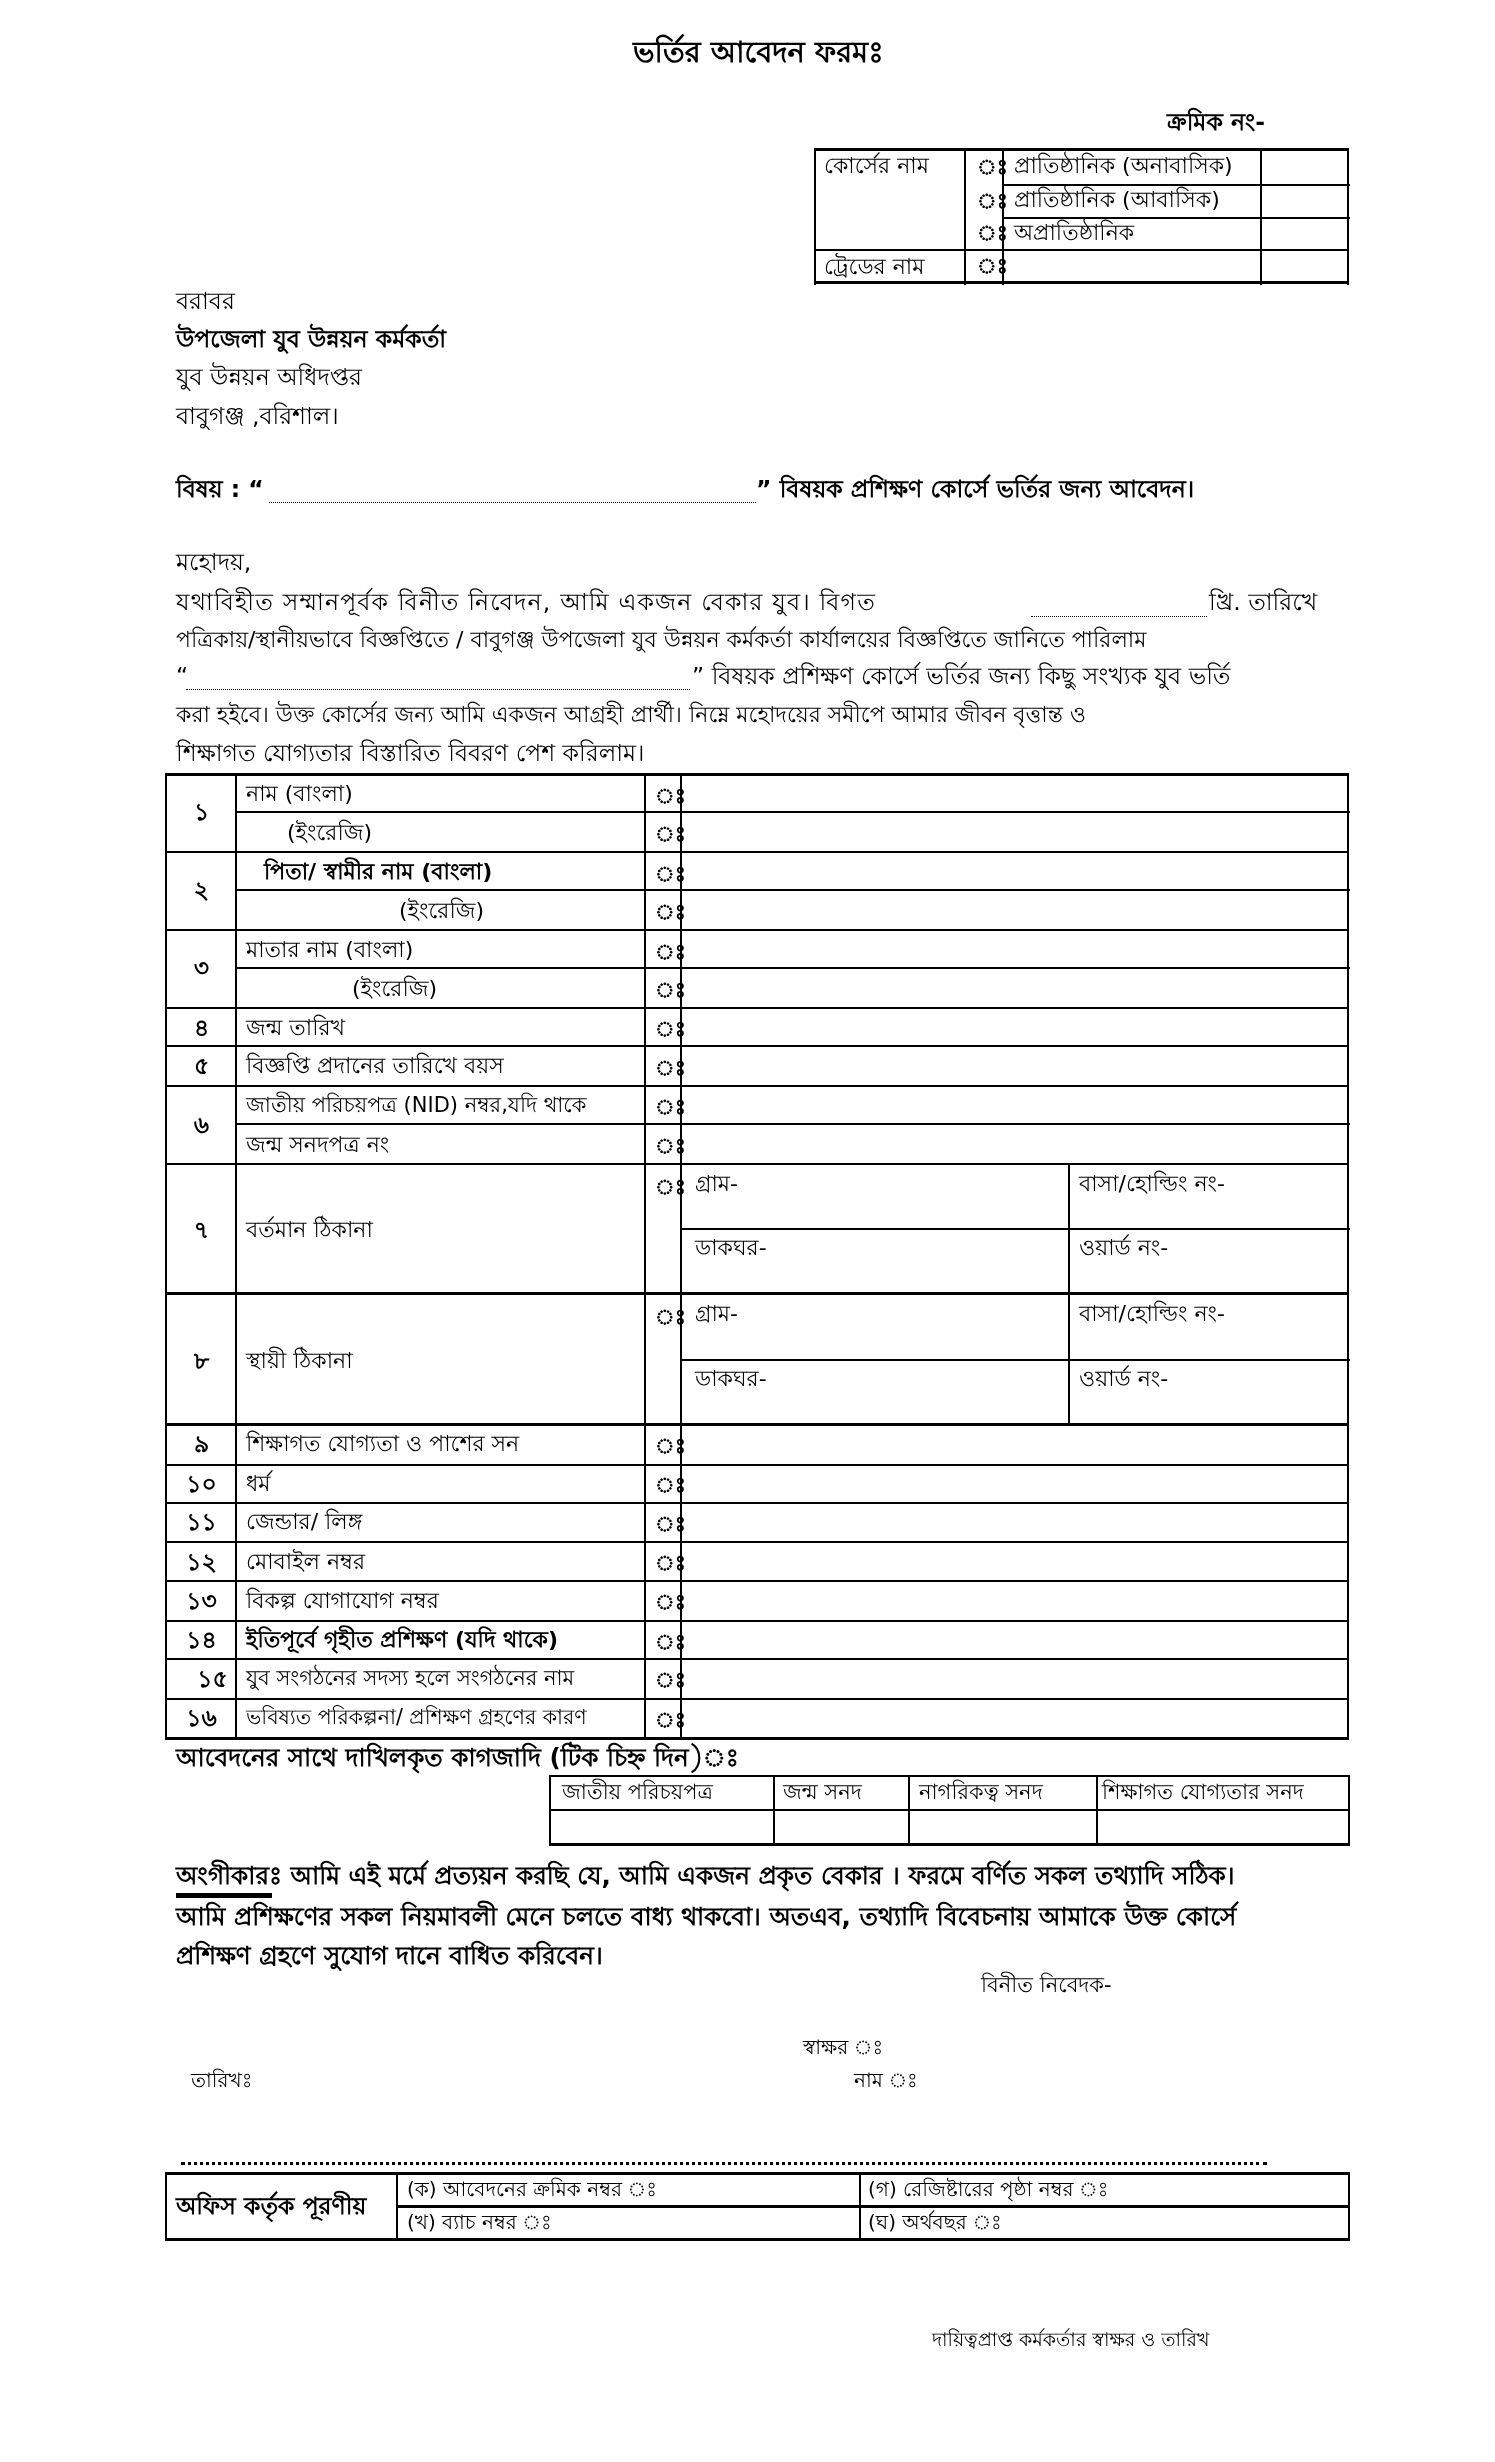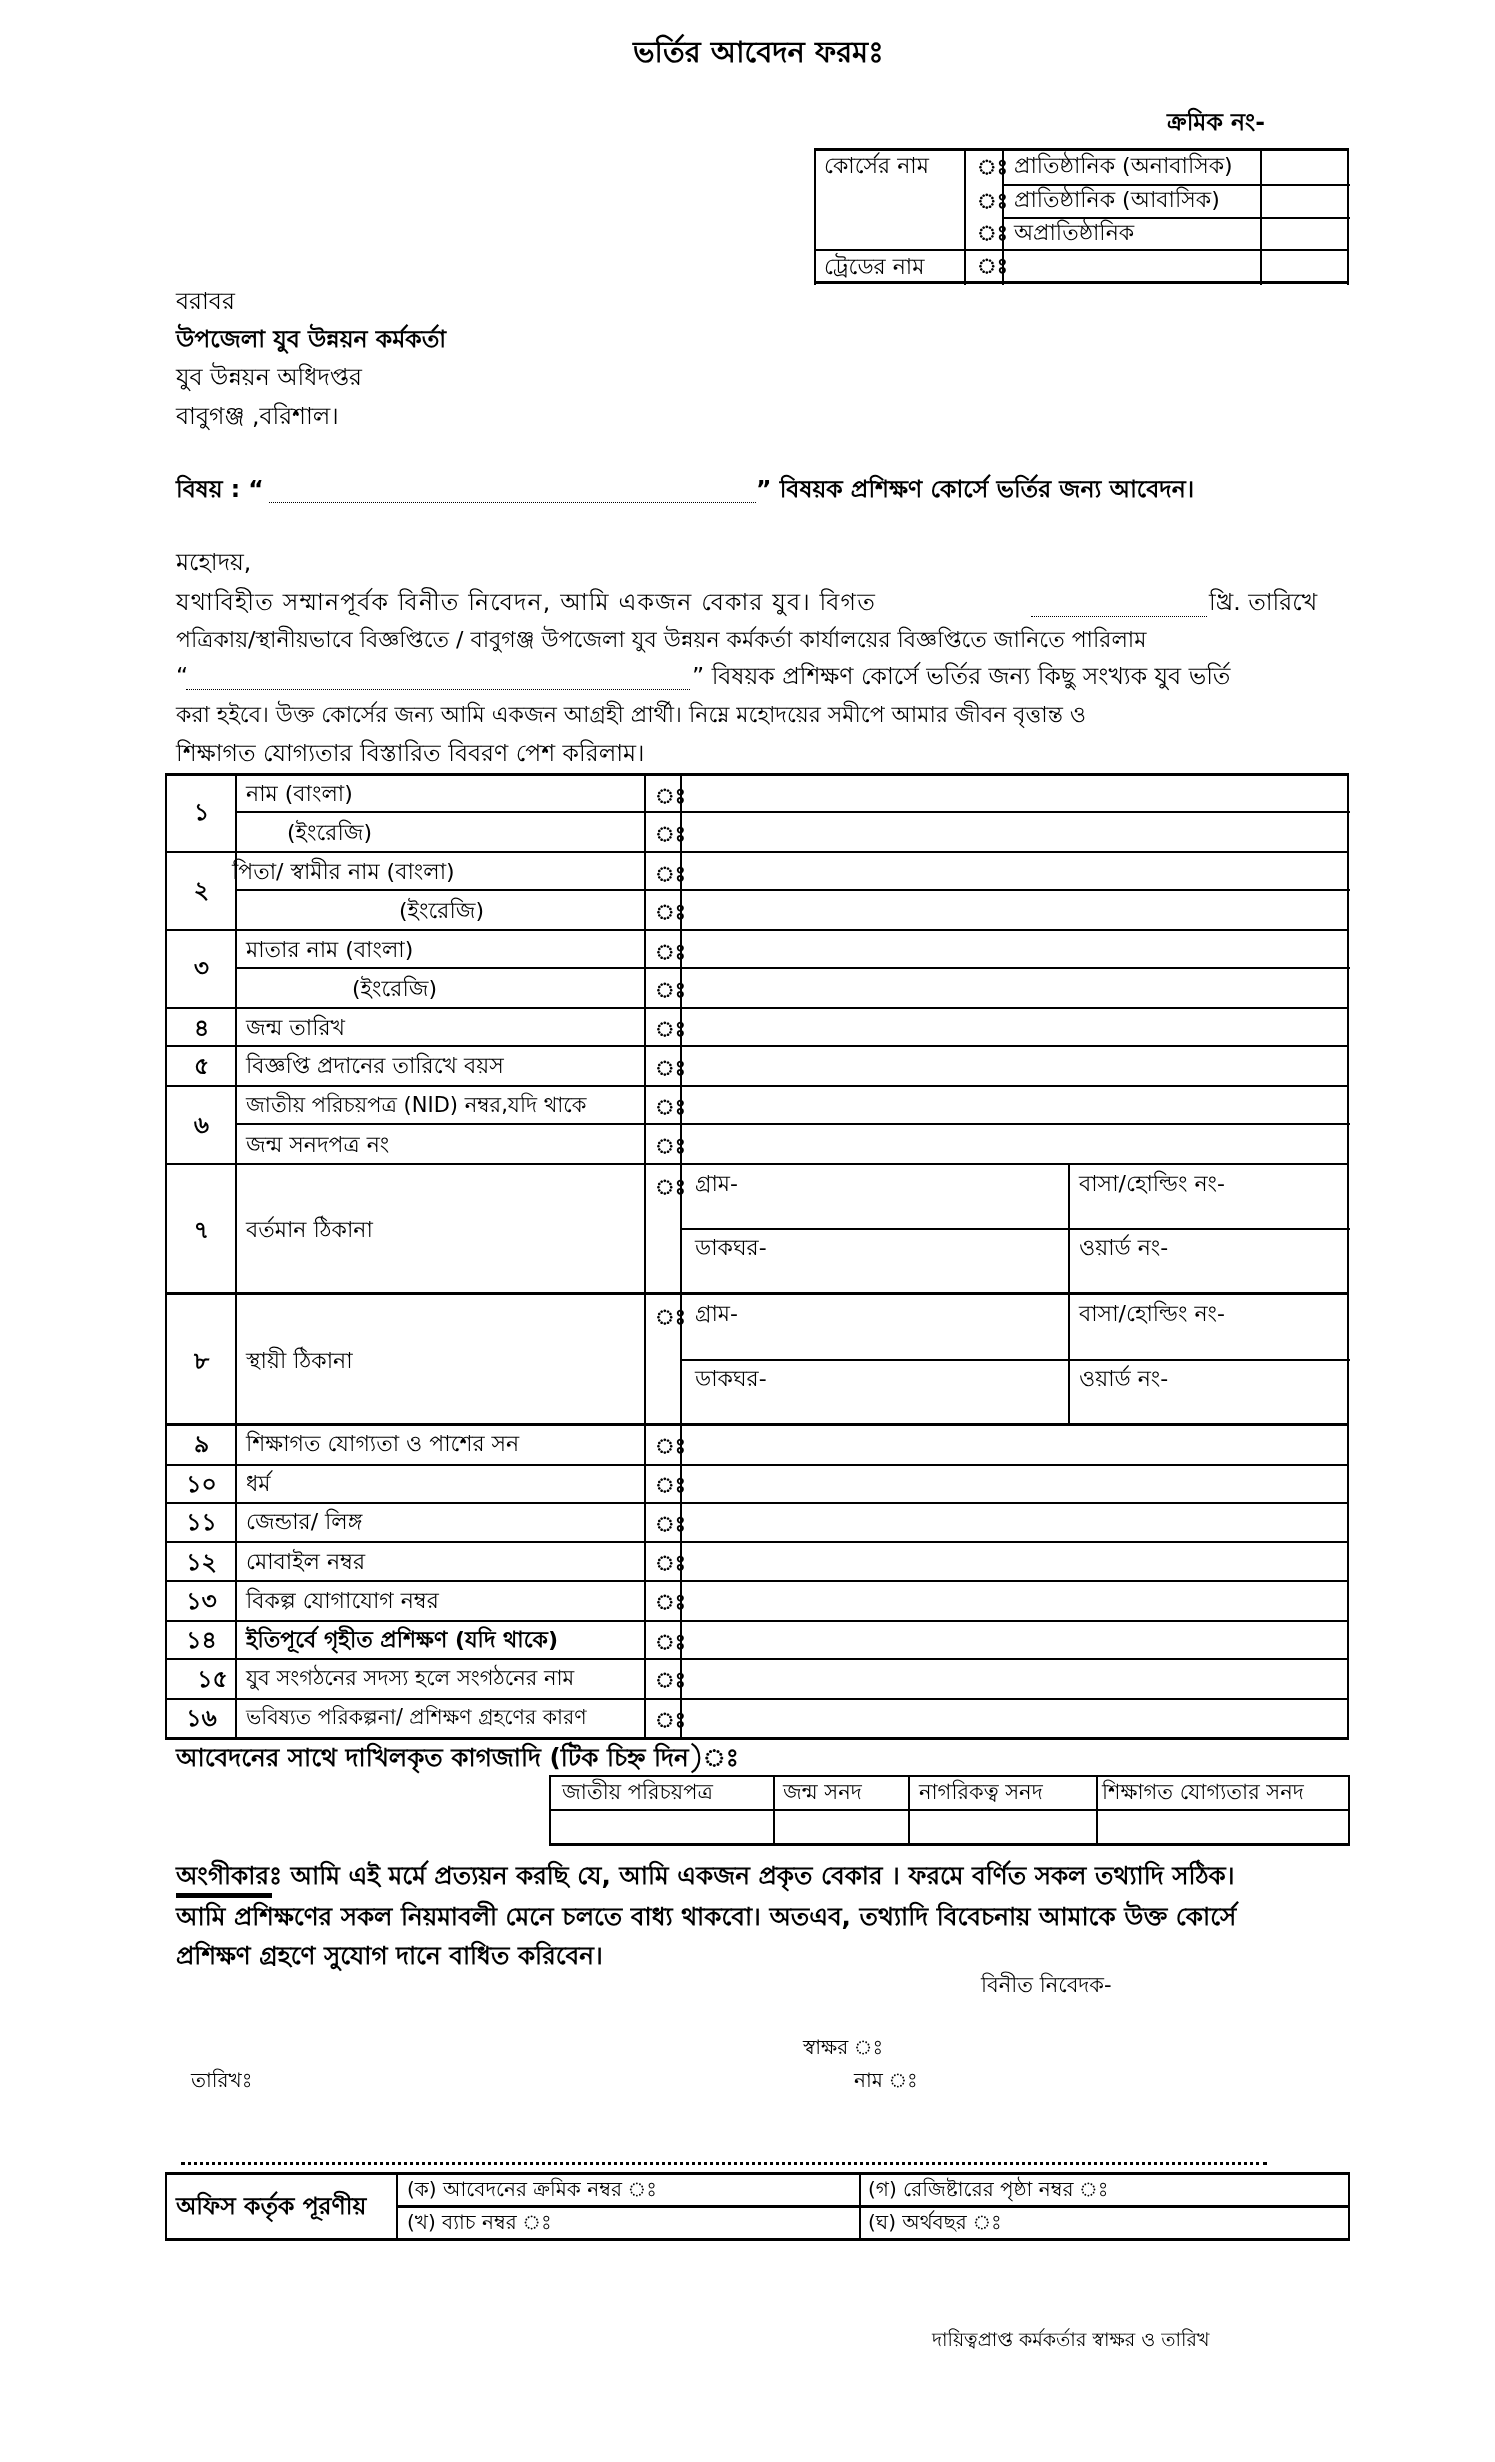--- a/index.html
+++ b/index.html
@@ -120,21 +120,21 @@
 
   <div class="num" style="left:168px; width:67px; top:801px;">১</div>
   <div class="cell-text" style="left:246px; top:783px;">নাম (বাংলা)</div>
   <div class="cell-text" style="left:287px; top:822px;">(ইংরেজি)</div>
   <div class="colon" style="left:655px; top:786px;">ঃ</div>
   <div class="colon" style="left:655px; top:824px;">ঃ</div>
   <div class="field" style="left:682px; top:776px; width:664px; height:35px;"></div>
   <div class="field" style="left:682px; top:813px; width:664px; height:38px;"></div>
 
   <div class="num" style="left:168px; width:67px; top:879px;">২</div>
-  <div class="cell-text" style="left:232px; top:861px;">পিতা/ স্বামীর নাম (বাংলা)</div>
+  <div class="cell-text" style="left:264px; top:861px;font-weight:bold;">পিতা/ স্বামীর নাম (বাংলা)</div>
   <div class="cell-text" style="left:399px; top:900px;">(ইংরেজি)</div>
   <div class="colon" style="left:655px; top:864px;">ঃ</div>
   <div class="colon" style="left:655px; top:902px;">ঃ</div>
   <div class="field" style="left:682px; top:854px; width:664px; height:36px;"></div>
   <div class="field" style="left:682px; top:891px; width:664px; height:38px;"></div>
 
   <div class="num" style="left:168px; width:67px; top:957px;">৩</div>
   <div class="cell-text" style="left:246px; top:939px;">মাতার নাম (বাংলা)</div>
   <div class="cell-text" style="left:352px; top:978px;">(ইংরেজি)</div>
   <div class="colon" style="left:655px; top:942px;">ঃ</div>

